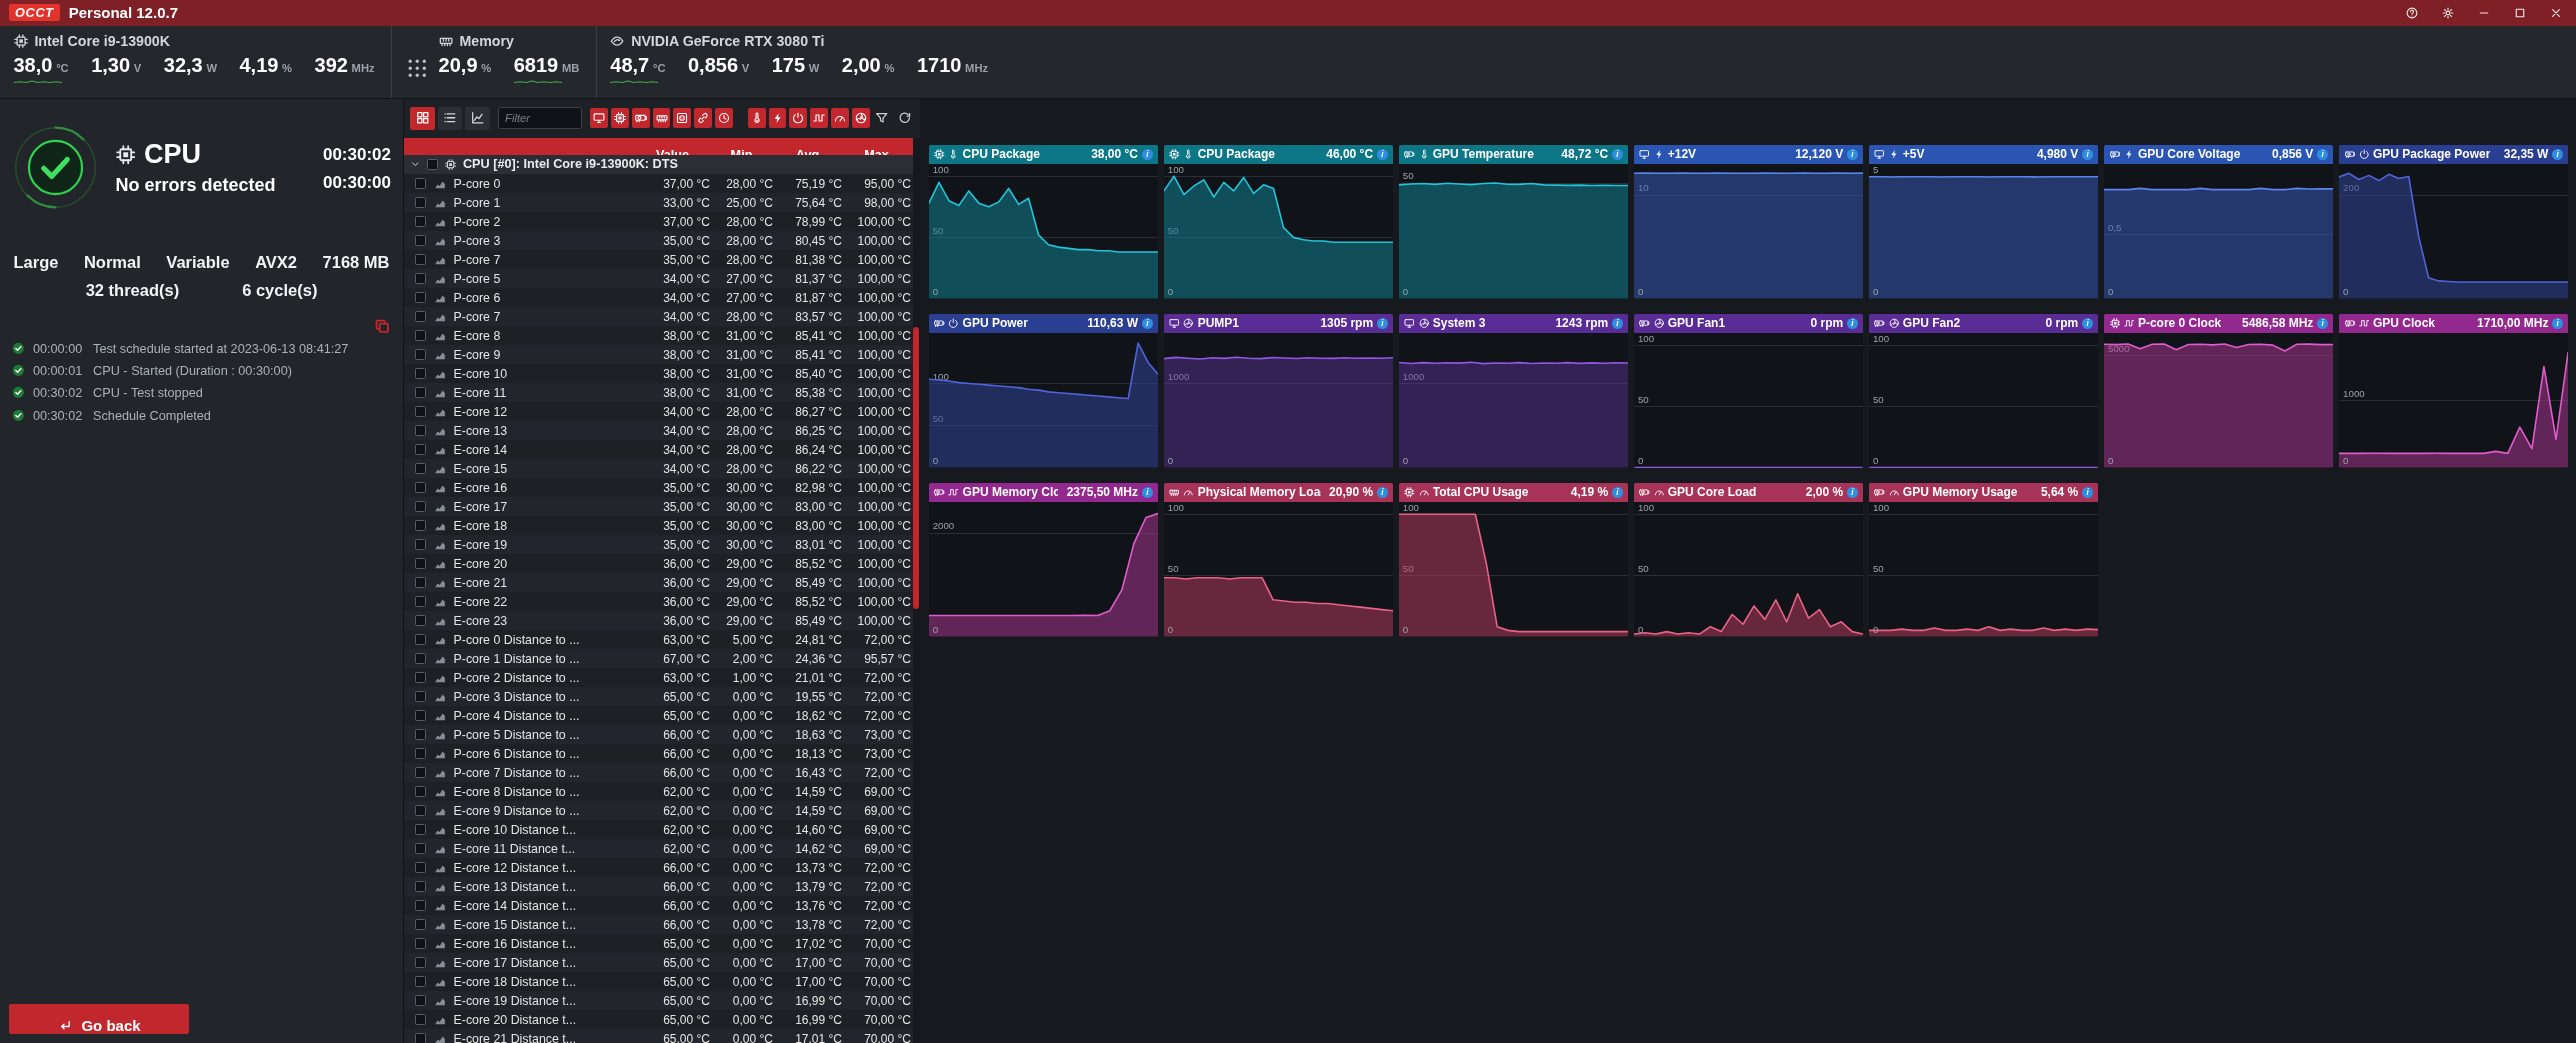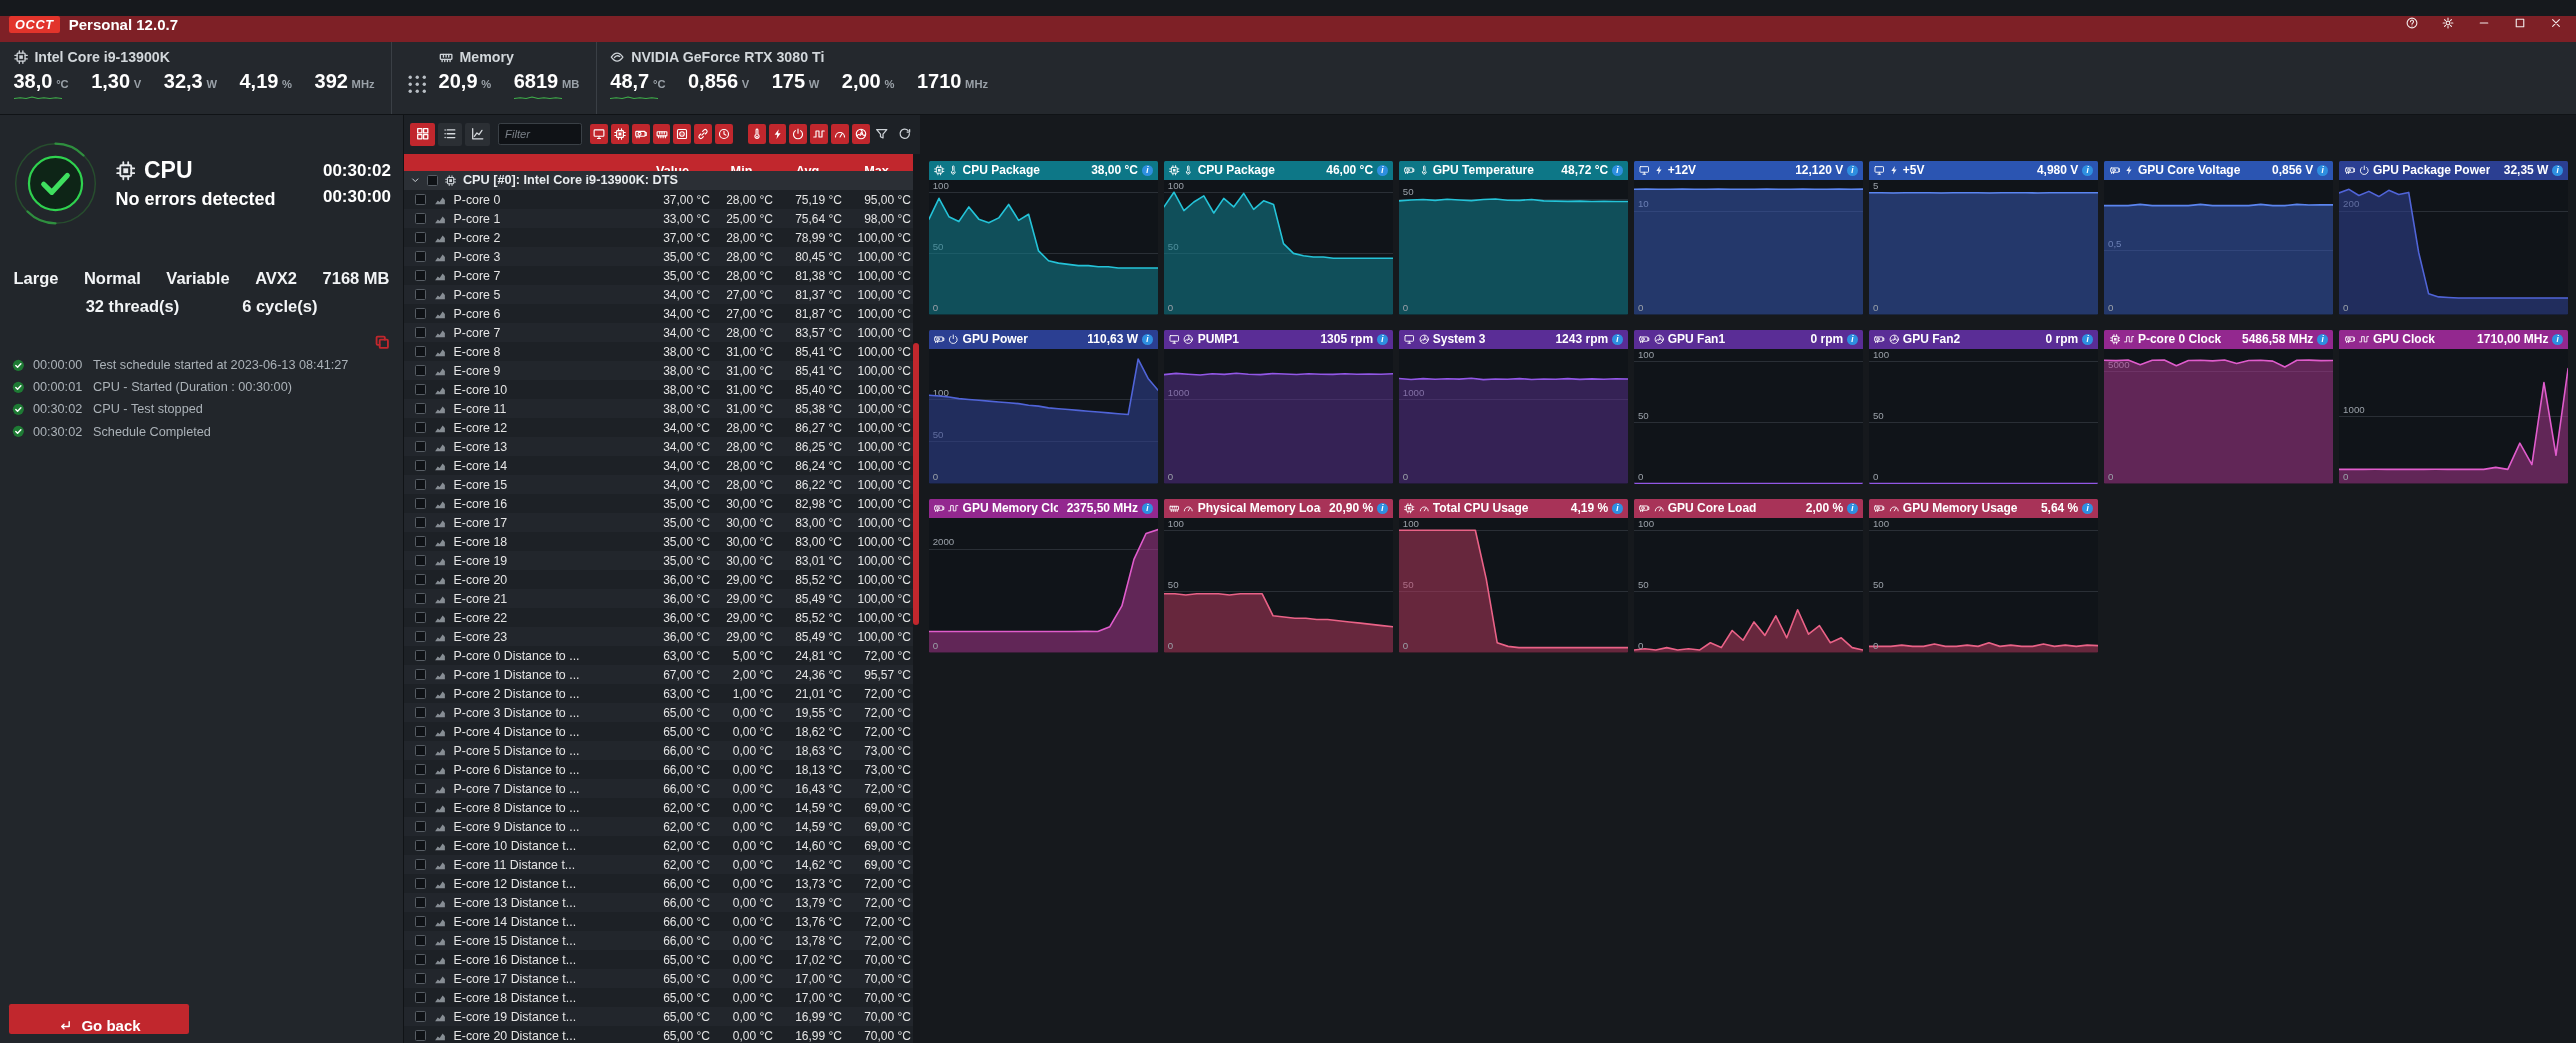--- a/index.html
+++ b/index.html
@@ -9,21 +9,21 @@
     background:#16191d; color:#d6dade;
     font-family:"Liberation Sans","DejaVu Sans",sans-serif;
   }
   button { border:0; background:transparent; padding:0; cursor:pointer; font-family:inherit; color:inherit; }
   .app { width:2576px; height:1043px; display:flex; flex-direction:column; }
   .app svg { stroke:currentColor; fill:none; stroke-width:1.5; stroke-linecap:round; stroke-linejoin:round; }
   .ic { display:inline-flex; width:11.2px; height:11.2px; flex:0 0 auto; }
   .ic svg { width:100%; height:100%; }
 
   
-  .titlebar { height:25.5px; background:#7e2026; display:flex; align-items:flex-start; padding:0 9px; gap:9px; flex:0 0 auto;margin-top:16px; }
+  .titlebar { height:25.5px; background:#7e2026; display:flex; align-items:center; padding:0 9px; gap:9px; flex:0 0 auto; }
   .logo-box { background:#e2342b; color:#fff; font-weight:bold; font-style:italic; font-size:12.7px;
               letter-spacing:0.7px; padding:1.5px 6px; border-radius:2.2px; }
   .app-title { color:#fff; font-weight:bold; font-size:15px; }
   .win-controls { margin-left:auto; display:flex; gap:22.5px; padding-right:4.5px; align-items:center; }
   .winbtn { width:13.5px; height:13.5px; color:#f2e9e9; display:flex; align-items:center; justify-content:center; }
   .winbtn svg { width:12px; height:12px; }
 
   
   .hwbar { height:73px; background:#24282d; border-bottom:1.5px solid #101316; display:flex; flex:0 0 auto; }
   .hw-section { padding:6px 16.5px 4.5px 13.5px; display:flex; gap:10.5px; }
@@ -42,28 +42,28 @@
   
   .main { flex:1; display:flex; min-height:0; }
 
   
   .test-panel { width:403px; flex:0 0 auto; background:#22262b; position:relative; padding:0 12px; }
   .status-block { display:flex; gap:16.5px; margin-top:25.5px; align-items:center; }
   .title-col { flex:1; min-width:0; }
   .tt-row { display:flex; justify-content:space-between; align-items:center; }
   .test-name-wrap { display:flex; align-items:center; gap:9px; }
   .test-name-wrap .ic { width:19.5px; height:19.5px; color:#e8eaed; }
-  .test-name { font-size:23px; font-weight:bold; color:#fff; }
+  .test-name { font-size:27px; font-weight:bold; color:#fff; }
   .test-time { font-size:17px; font-weight:bold; color:#fff; }
   .status-text { font-size:18px; font-weight:bold; color:#fff; margin-top:4.5px; }
   .params { margin-top:42px; font-weight:bold; font-size:16.5px; color:#f2f4f6; }
   .params .r1 { display:flex; justify-content:space-between; padding:0 1.5px; }
   .params .r2 { display:flex; justify-content:center; gap:63px; margin-top:9px; }
   .log { margin-top:42px; position:relative; display:flex; flex-direction:column; gap:8.2px; font-size:12.7px; color:#abb2b8; }
-  .log-entry { display:flex; gap:8.2px; align-items:center; }
+  .log-entry { display:flex; gap:8.2px; }
   .log-entry .ic { width:12.7px; height:12.7px; }
   .log-time { min-width:52px; }
   .copy-btn { position:absolute; right:0; top:-24px; width:18px; height:18px; color:#c1272d; }
   .copy-btn svg { width:16.5px; height:16.5px; stroke-width:1.8; }
   .goback { position:absolute; left:9px; bottom:9px; width:180px; height:30px; background:#c1272d;
             border-radius:2.2px; color:#fff; font-weight:bold; font-size:15px;
             display:flex; align-items:flex-end; justify-content:center; gap:9px; }
   .goback .ic { width:15px; height:15px; }
 
   

